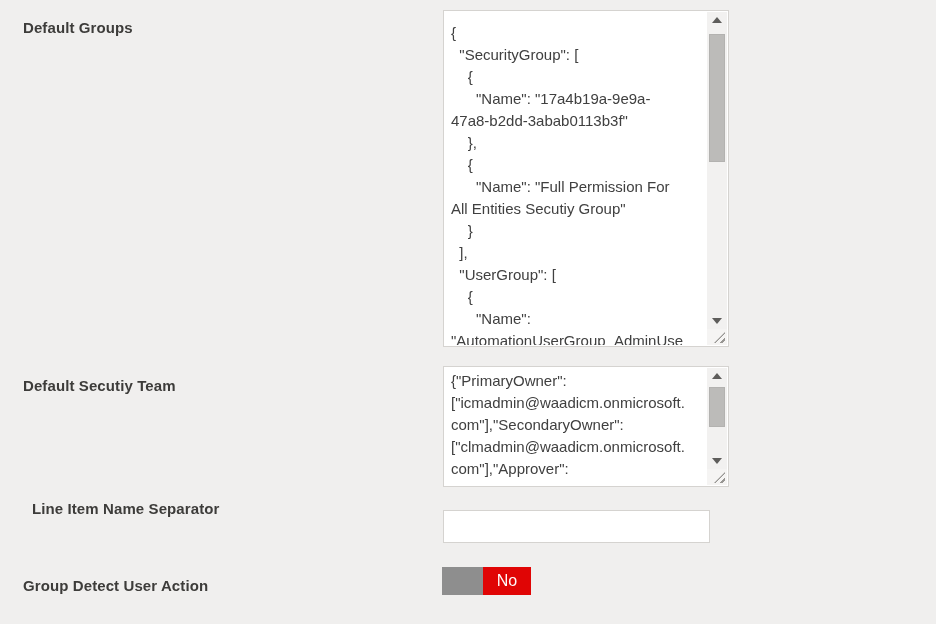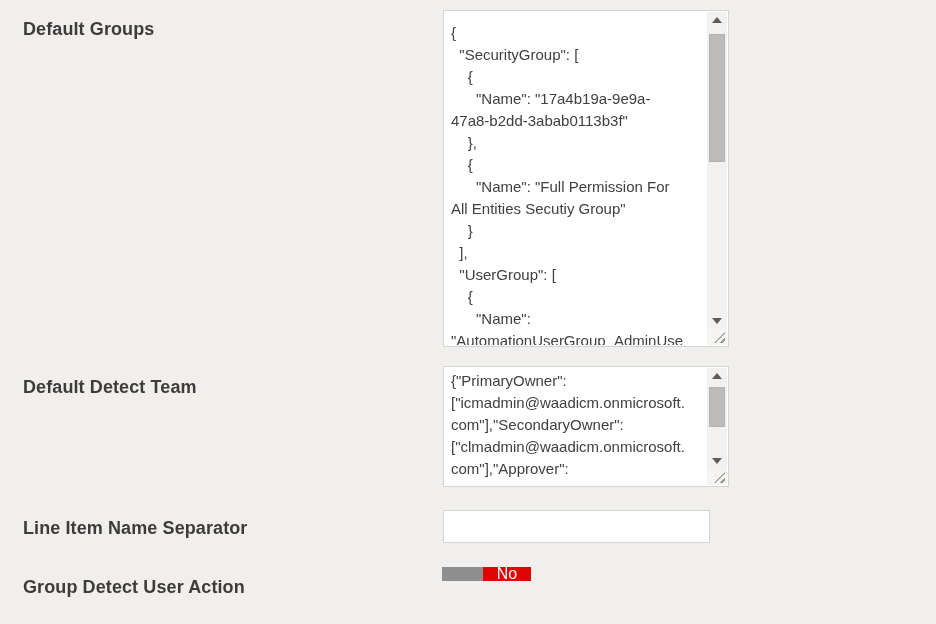--- a/index.html
+++ b/index.html
@@ -8,29 +8,29 @@
     position:relative;
     background:#f0efee;
     font-family:"Liberation Sans", sans-serif;
     overflow:hidden;
   }
 
   
   .field-label {
     position:absolute;
     left:23px;
-    font-size:18px;
+    font-size:15px;
     font-weight:600;
     color:#3d3c3a;
     letter-spacing:.1px;
     white-space:nowrap;
   }
   .lbl-default-groups      { top:19px; }
   .lbl-default-entity-team { top:377px; }
-  .lbl-line-item           { top:518px; }
+  .lbl-line-item           { top:500px;margin-left:9px; }
   .lbl-auto-detect         { top:577px; }
 
   
   .ta-wrap {
     position:absolute;
     left:443px;
     background:#ffffff;
     border:1px solid #d5d3d0;
   }
   .ta-wrap-groups { top:10px;  width:286px; height:337px; }
@@ -106,21 +106,21 @@
     font-size:15px;
     color:#404040;
     padding:0 8px;
     outline:0;
   }
 
   
   .toggle {
     position:absolute;
     left:442px; top:567px;
-    width:89px; height:14px;
+    width:89px; height:28px;
     display:flex;
     cursor:pointer;
     user-select:none;
   }
   .toggle-handle { flex:0 0 41px; background:#8e8e8e; }
   .toggle-label {
     flex:1 1 auto;
     background:#e00505;
     color:#fdf9f9;
     font-size:16px;
@@ -159,21 +159,21 @@
       </div>
       <div class="sb-btn">
         <span class="tri-down"></span>
       </div>
       <div class="sb-grip">
         <span class="grip-lines"></span>
       </div>
     </div>
   </div>
 
-  <div class="field-label lbl-default-entity-team">Default Detect Team</div>
+  <div class="field-label lbl-default-entity-team">Default Secutiy Team</div>
 
   <div class="ta-wrap ta-wrap-team">
     <textarea class="ta" spellcheck="false" style="">{"PrimaryOwner": ["icmadmin@waadicm.onmicrosoft.com"],"SecondaryOwner": ["clmadmin@waadicm.onmicrosoft.com"],"Approver": ["icmadmin@waadicm.onmicrosoft.com"]}</textarea>
     <div class="sb">
       <div class="sb-btn">
         <span class="tri-up"></span>
       </div>
       <div class="sb-track">
         <div class="sb-thumb"></div>
       </div>

